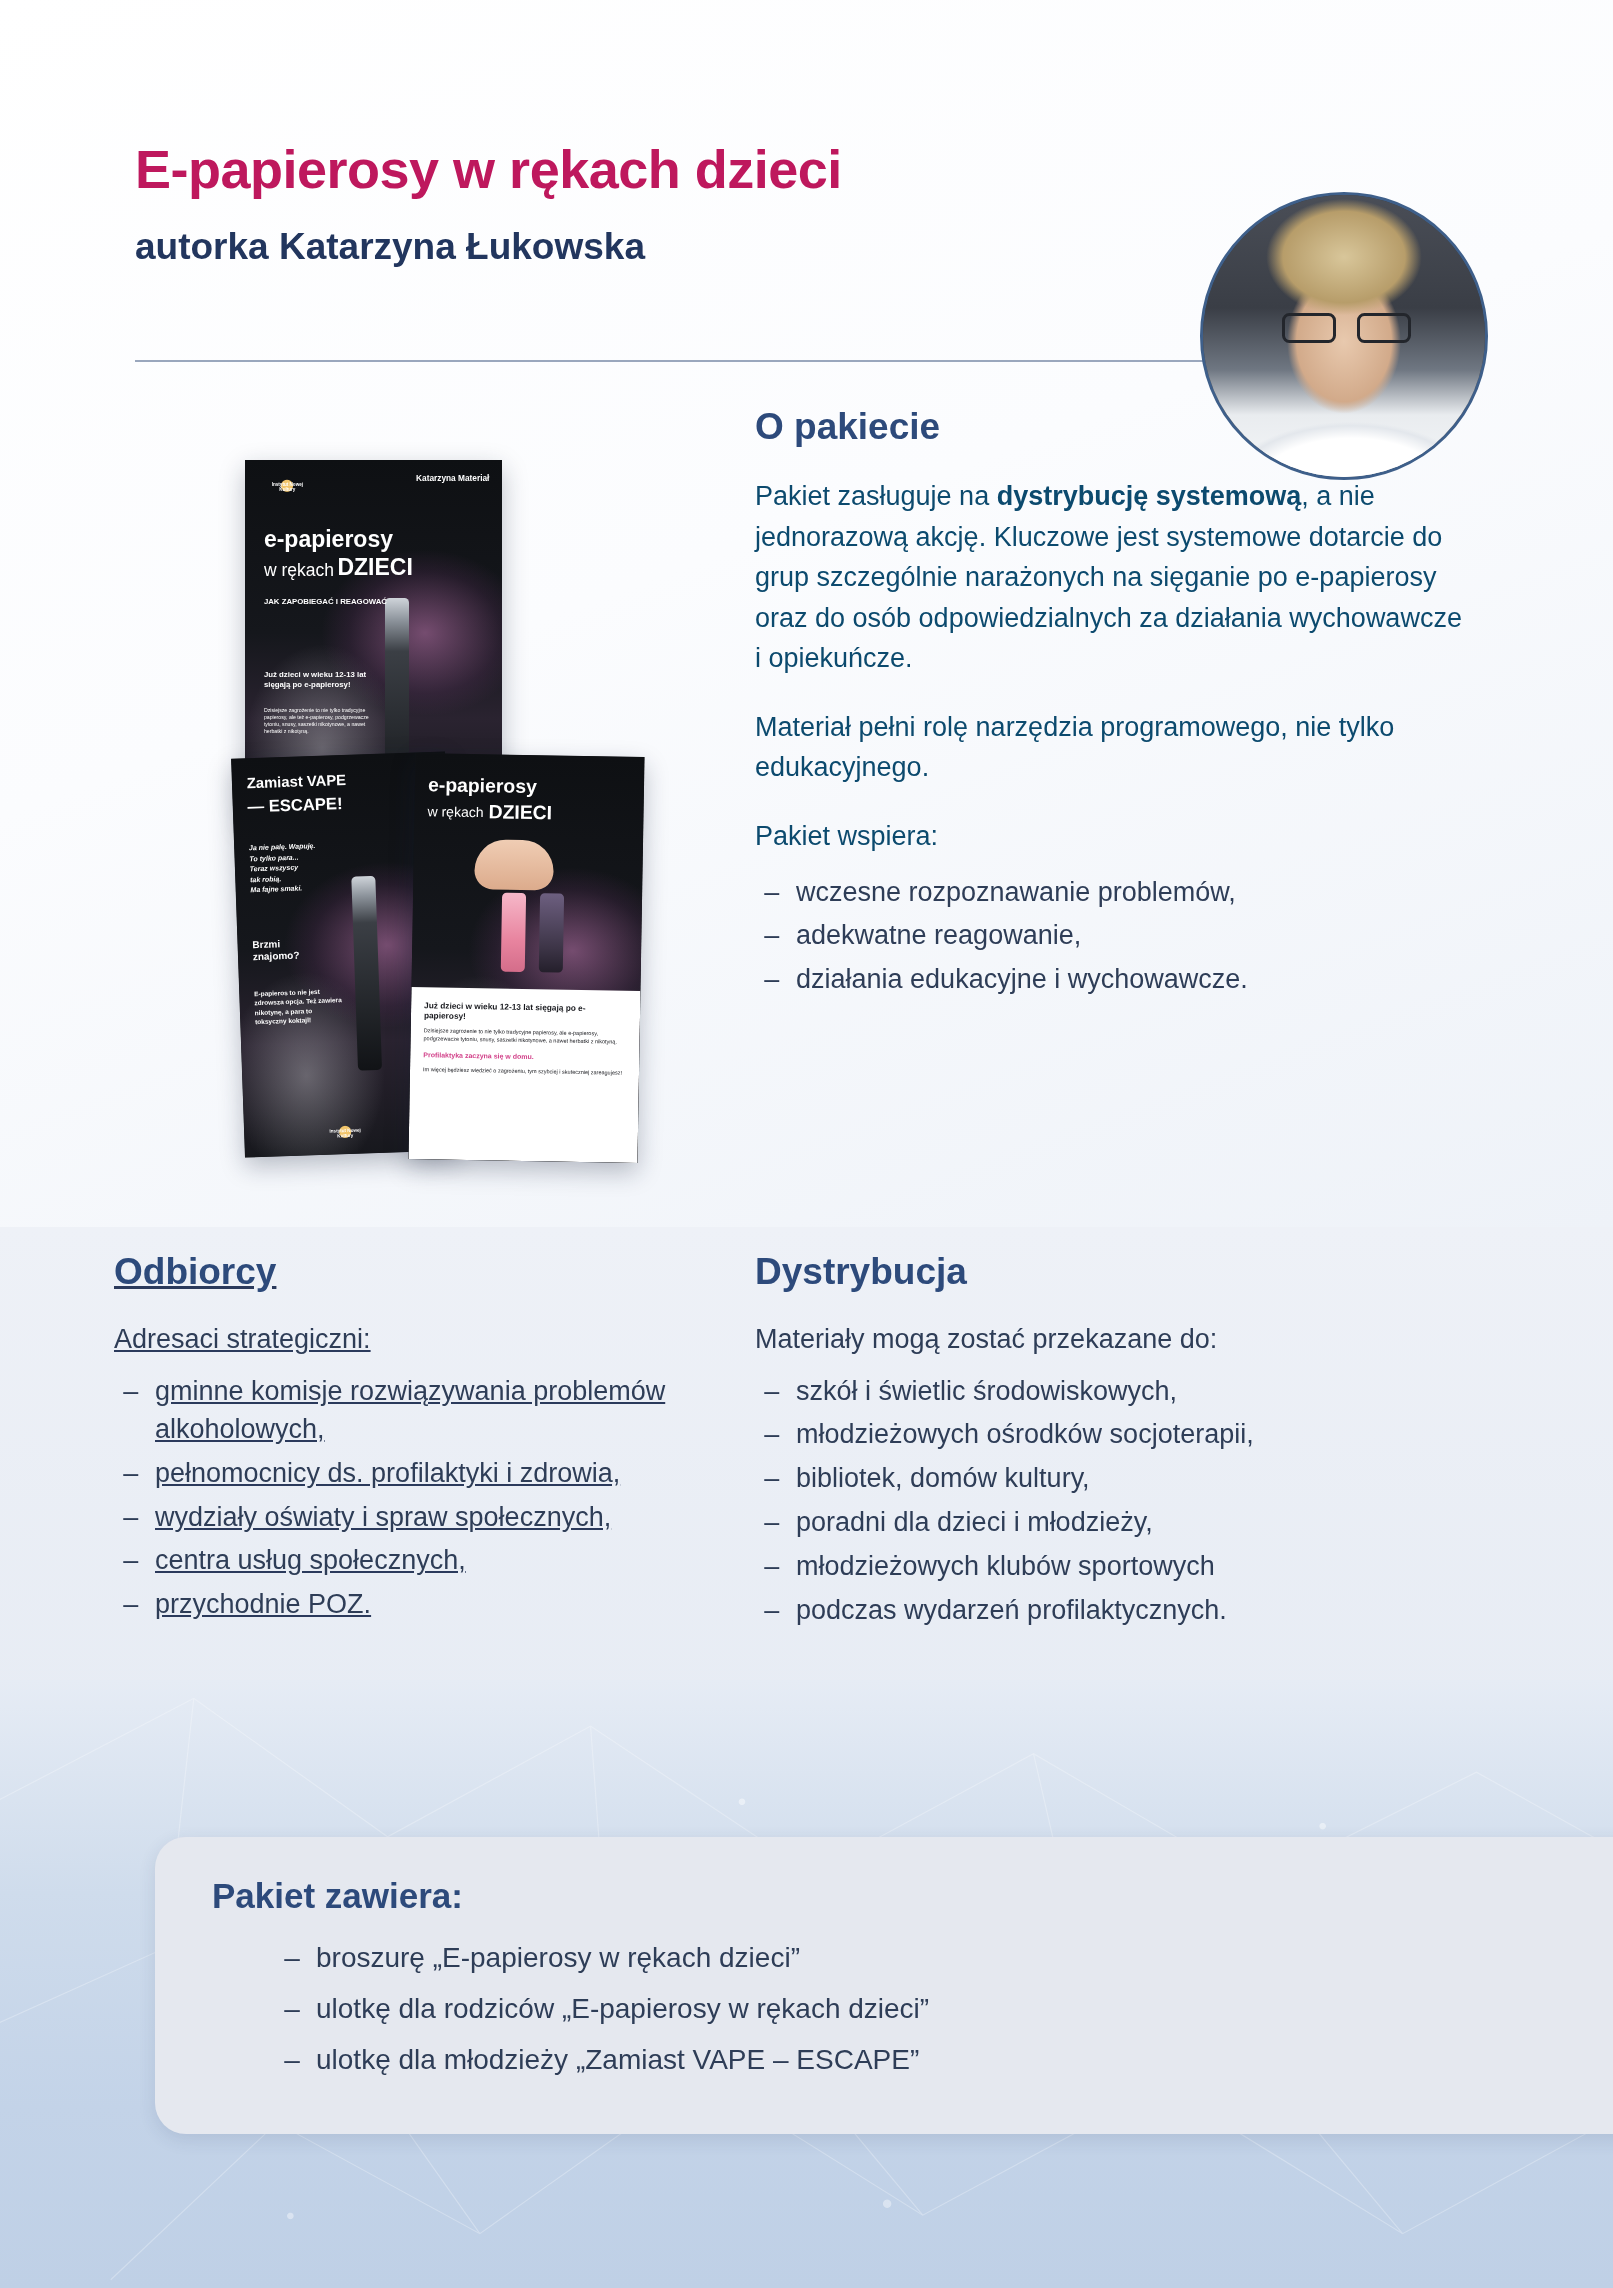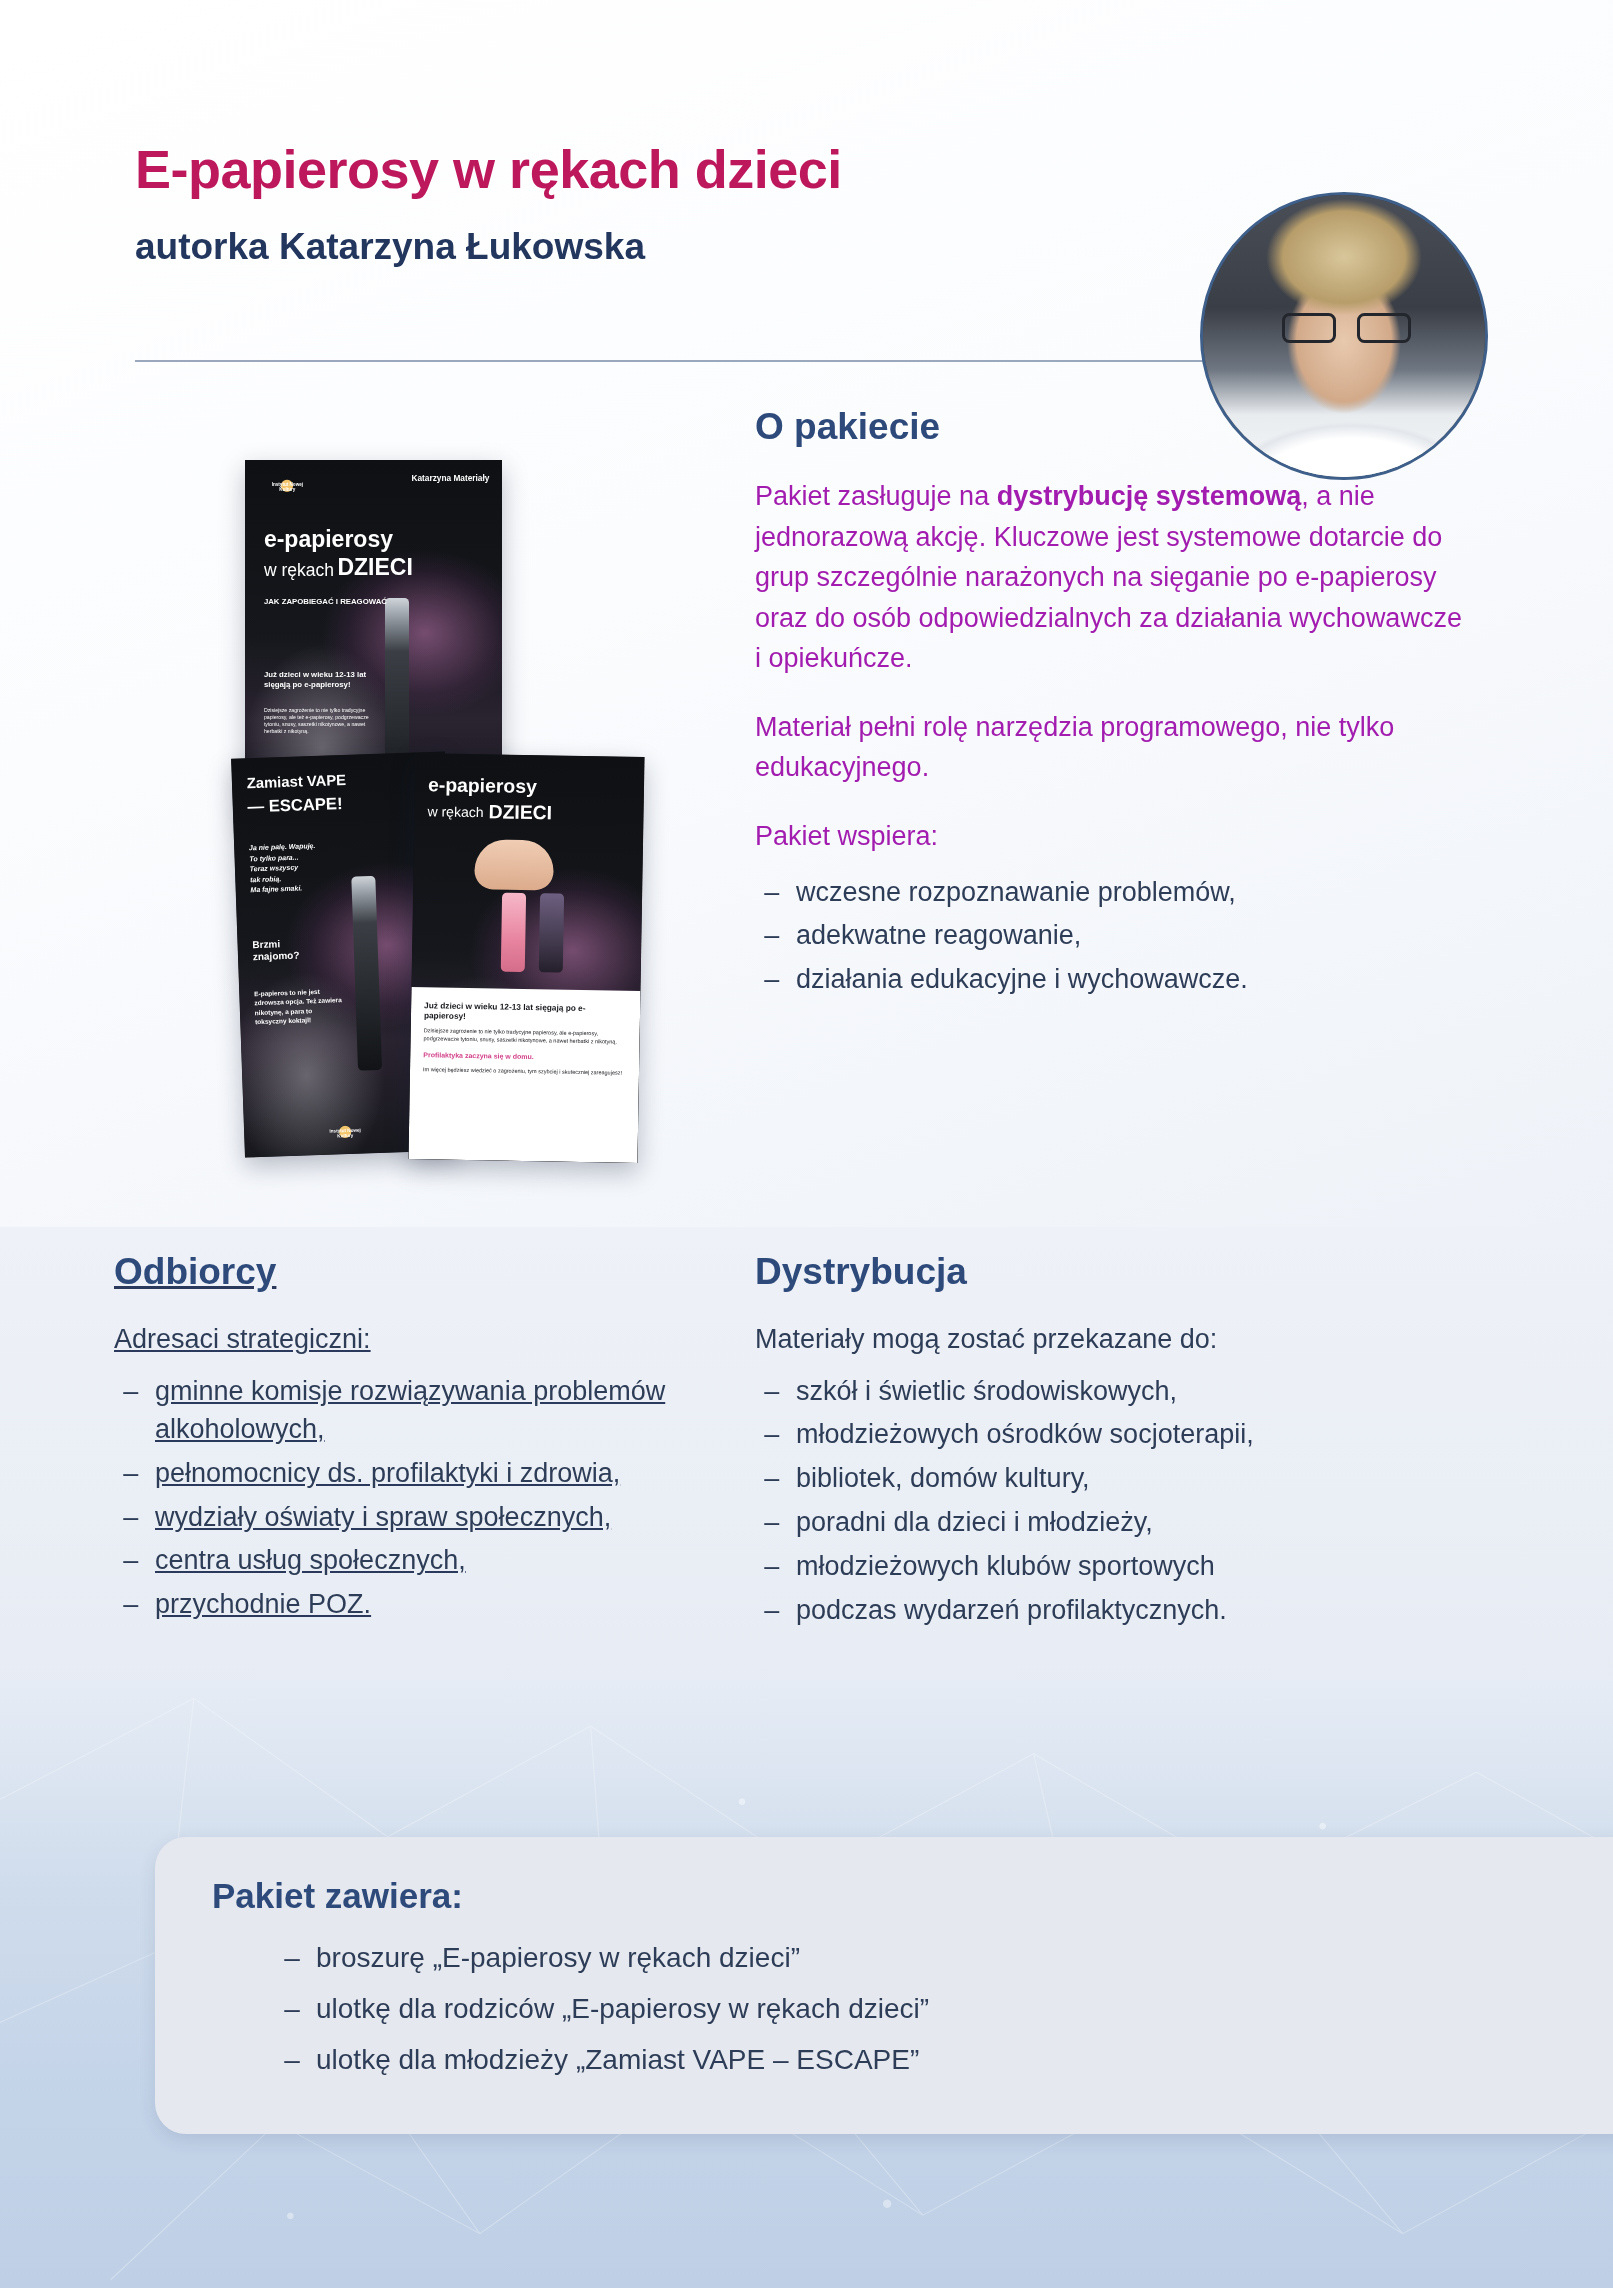--- a/index.html
+++ b/index.html
@@ -128,21 +128,21 @@
   }
   .bk .whitebox {
     position: absolute; left: 0; right: 0; bottom: 0; background: #fff; color: #17181d;
   }
   .bk .wb-h { font-size: 8.3px; font-weight: 700; }
   .bk .wb-p { font-size: 5.5px; line-height: 1.35; }
   .bk .wb-pink { color: #d2428a; font-size: 7px; font-weight: 700; }
 
   
   .h2 { font-size: 37px; font-weight: 700; color: #2d4a7b; }
-  .body-text { font-size: 27px; line-height: 1.5; color: #a21caf; }
+  .body-text { font-size: 27px; line-height: 1.5; color: #0c4a6e; }
   .body-text b { font-weight: 700; }
 
   .sec-about { position: absolute; left: 755px; top: 406px; width: 720px; }
   .sec-about .h2 { margin-bottom: 28px; }
   .sec-about p { margin-bottom: 28px; }
 
   ul.dash { list-style: none; }
   ul.dash li {
     position: relative; padding-left: 41px; margin-bottom: 5.5px;
     font-size: 27px; line-height: 1.42; color: #2e3d57;
@@ -201,21 +201,21 @@
       <i></i>
     </div>
 </div>
 
 <div class="booklets">
 
   <div class="bk bk-a">
     <div class="smoke"></div>
     <div class="device" style="left:140px; top:138px; height:222px;"></div>
     <div class="logo-top">Instytut Nowej Kultury</div>
-    <div class="tag-author">Katarzyna Materiały</div>
+    <div class="tag-author">Katarzyna Materiał</div>
     <div class="t1" style="left:18.5px; top:66px; font-size:23px;">e-papierosy</div>
     <div class="t1 t-light" style="left:18.5px; top:100px; font-size:17.5px;">w rękach</div>
     <div class="t1" style="left:92px; top:94px; font-size:23px;">DZIECI</div>
     <div class="t1" style="left:18.5px; top:137px; font-size:7.8px;">JAK ZAPOBIEGAĆ I REAGOWAĆ</div>
     <div class="t1" style="left:18.5px; top:210px; width:111px; font-size:7.8px; line-height:1.3;">Już dzieci w wieku 12-13 lat sięgają po e-papierosy!</div>
     <div class="t1 t-light" style="left:18.5px; top:247px; width:120px; font-size:5.2px; line-height:1.35;">Dzisiejsze zagrożenie to nie tylko tradycyjne papierosy, ale też e-papierosy, podgrzewacze tytoniu, snusy, saszetki nikotynowe, a nawet herbatki z nikotyną.</div>
   </div>
 
   <div class="bk bk-b">
     <div class="smoke"></div>

